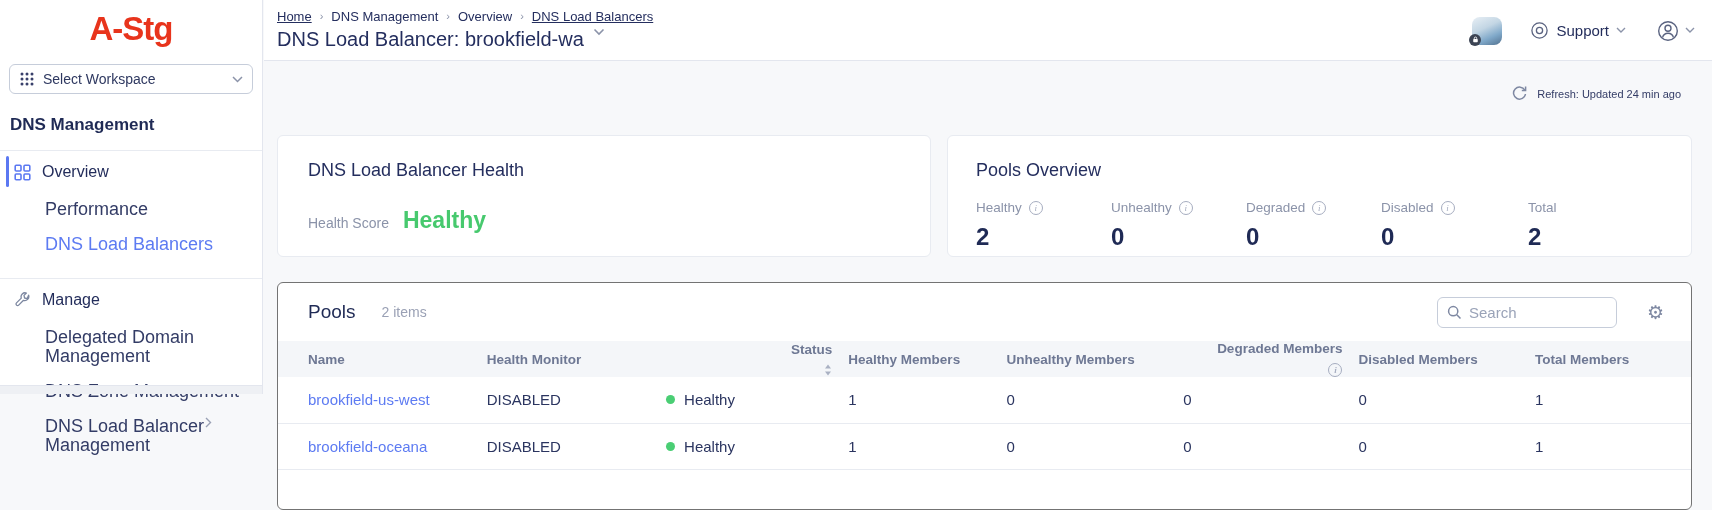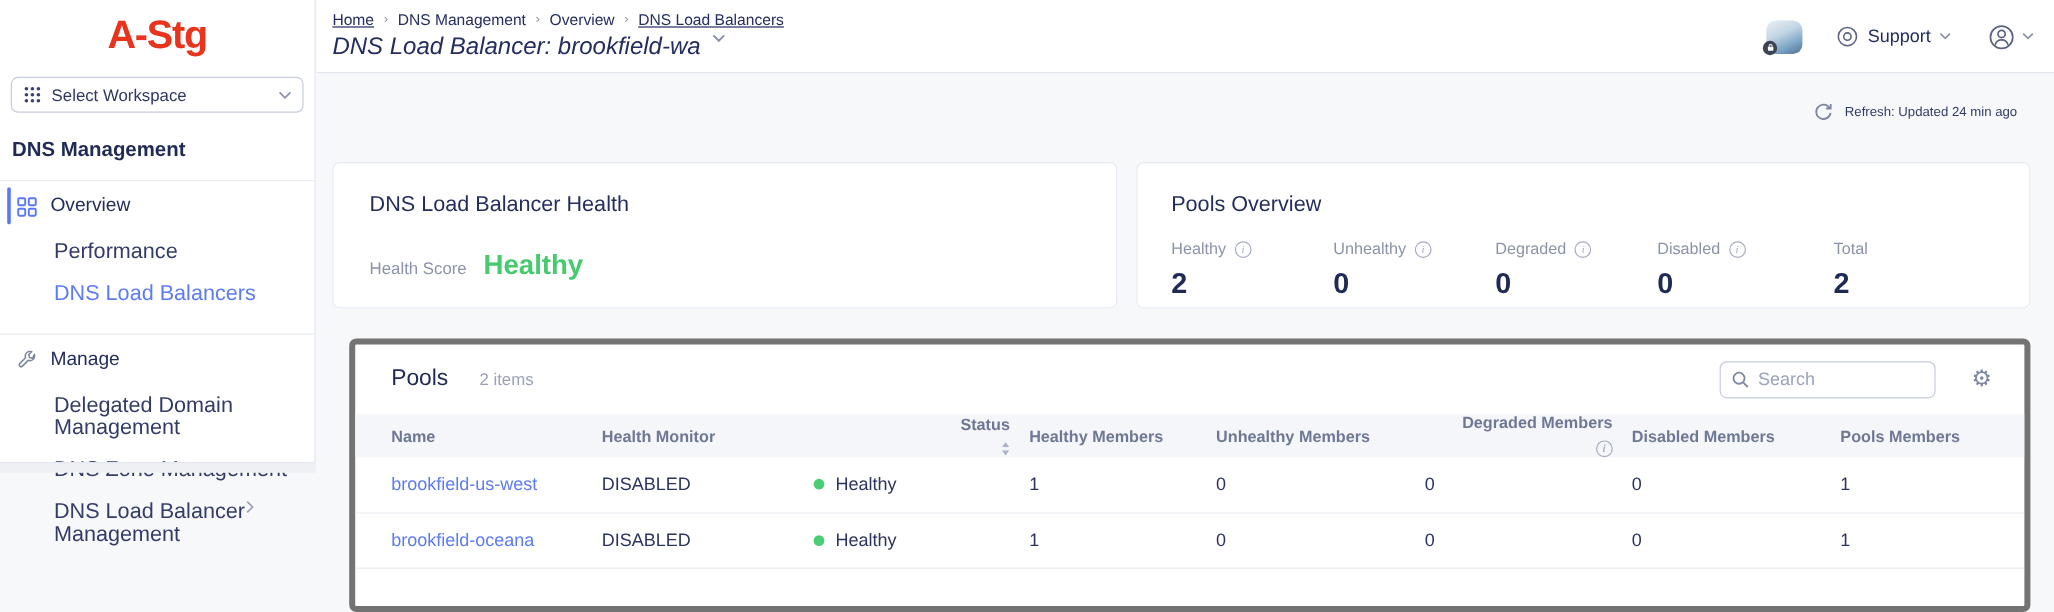--- a/index.html
+++ b/index.html
@@ -23,21 +23,21 @@
   .nav-sub.with-chev { display:flex; align-items:flex-start; }
   .nav-sub.with-chev .txt { flex:1; max-width:160px; }
   .sidebar-bottom { position:absolute; bottom:0; left:0; width:100%; height:9px; background:#eef0f4; border-top:1px solid #e3e6ee; }
 
   
   .main { position:absolute; left:264px; top:0; right:0; height:510px; }
   .top-header { position:relative; height:61px; background:#fff; border-bottom:1px solid #e3e6ee; }
   .breadcrumb { position:absolute; left:13px; top:9px; display:flex; align-items:center; gap:8px; font-size:13px; color:#242e5e; }
   .breadcrumb a { color:#242e5e; text-decoration:underline; cursor:pointer; }
   .crumb-sep { color:#8b93a9; font-size:11px; transform:translateY(-1px); }
-  .page-title-row { position:absolute; left:13px; top:28px; display:flex; align-items:flex-start; gap:9px;font-style:italic; }
+  .page-title-row { position:absolute; left:13px; top:28px; display:flex; align-items:flex-start; gap:9px; }
   .page-title { font-size:20px; color:#242e5e; }
   .header-right { position:absolute; right:17px; top:0; height:61px; display:flex; align-items:center; gap:14px; }
   .avatar-thumb { width:30px; height:28px; border-radius:8px; position:relative; background:linear-gradient(155deg,#e8eff5 0%,#c3d6e4 40%,#7fa8c9 70%,#52718f 100%); cursor:pointer; }
   .avatar-badge { position:absolute; left:-3px; bottom:-1px; width:12px; height:12px; border-radius:50%; background:#3c4454; display:flex; align-items:center; justify-content:center; }
   .support-grp { display:flex; align-items:center; gap:7px; margin-left:14px; cursor:pointer; }
   .support-lbl { font-size:15px; color:#232d5b; }
   .account-grp { display:flex; align-items:center; gap:5px; margin-left:16px; cursor:pointer; }
 
   .content { position:absolute; top:62px; left:0; right:0; bottom:0; background:#f7f8fa; }
   .refresh-row { position:absolute; top:23px; right:31px; display:flex; align-items:center; gap:9px; cursor:pointer; }
@@ -54,21 +54,21 @@
   .overview-card { flex:1 1 0; padding:24px 28px 20px 28px; }
   .stats-row { margin-top:19px; display:flex; }
   .stat { width:135px; }
   .stat:nth-child(4) { width:147px; }
   .stat-lbl { font-size:13.5px; color:#8b93a9; display:flex; align-items:center; gap:7px; }
   .stat-val { margin-top:8px; font-size:24px; font-weight:700; color:#1f2a55; }
 
   .info-icon { width:14px; height:14px; border:1px solid #a6adc0; border-radius:50%; color:#a6adc0; font-size:9px; line-height:12px; text-align:center; display:inline-block; font-family:"Liberation Serif", serif; font-style:italic; }
 
   
-  .pools-card { position:absolute; top:220px; left:27px; right:20px; height:228px; background:#fff; border:5px solid #737373; border-radius:6px; overflow:hidden; }
+  .pools-card { position:absolute; top:220px; left:13px; right:20px; height:228px; background:#fff; border:1px solid #737373; border-radius:6px; overflow:hidden; }
   .pools-head { height:58px; display:flex; align-items:center; padding:0 27px 0 30px; }
   .pools-title { font-size:19px; color:#1f2a55; }
   .pools-count { margin-left:26px; font-size:14px; color:#9aa1b5; }
   .pools-head .spacer { flex:1; }
   .search-box { width:180px; height:31px; border:1px solid #c6cdda; border-radius:6px; display:flex; align-items:center; padding:0 9px; gap:7px; background:#fff; }
   .search-box input { border:none; outline:none; width:100%; font-size:15px; color:#2b3463; font-family:"Liberation Sans", sans-serif; background:transparent; }
   .search-box input::placeholder { color:#9aa3b8; }
   .gear { margin-left:30px; font-family:"DejaVu Sans", sans-serif; font-size:19px; color:#7e88a2; cursor:pointer; line-height:1; }
 
   table { width:100%; border-collapse:collapse; table-layout:fixed; }
@@ -334,21 +334,21 @@
             </th>
             <th>Healthy Members</th>
             <th>Unhealthy Members</th>
             <th>
               <span class="th-inner">
                 <span>Degraded Members</span>
                 <span class="info-icon">i</span>
               </span>
             </th>
             <th>Disabled Members</th>
-            <th>Pools Members</th>
+            <th>Total Members</th>
           </tr>
         </thead>
         <tbody>
           <tr>
             <td class="link">brookfield-us-west</td>
             <td>DISABLED</td>
             <td>
               <span class="status-cell">
                   <span class="dot"></span>
                   <span>Healthy</span>

